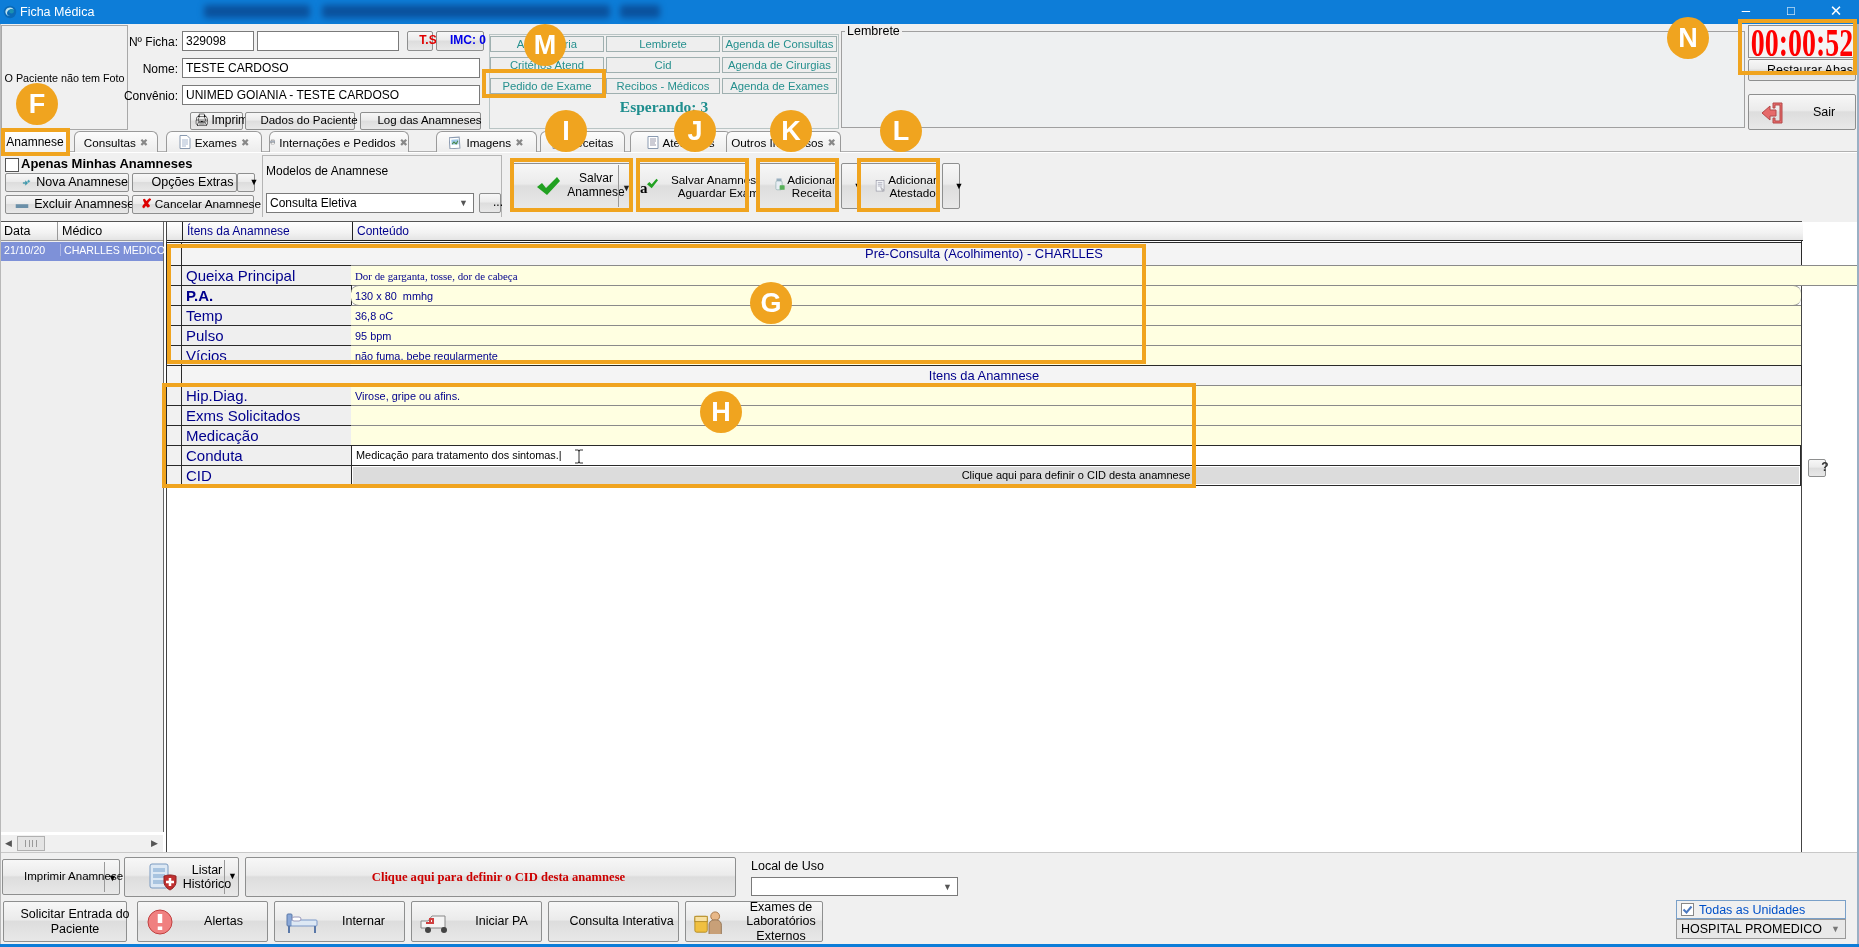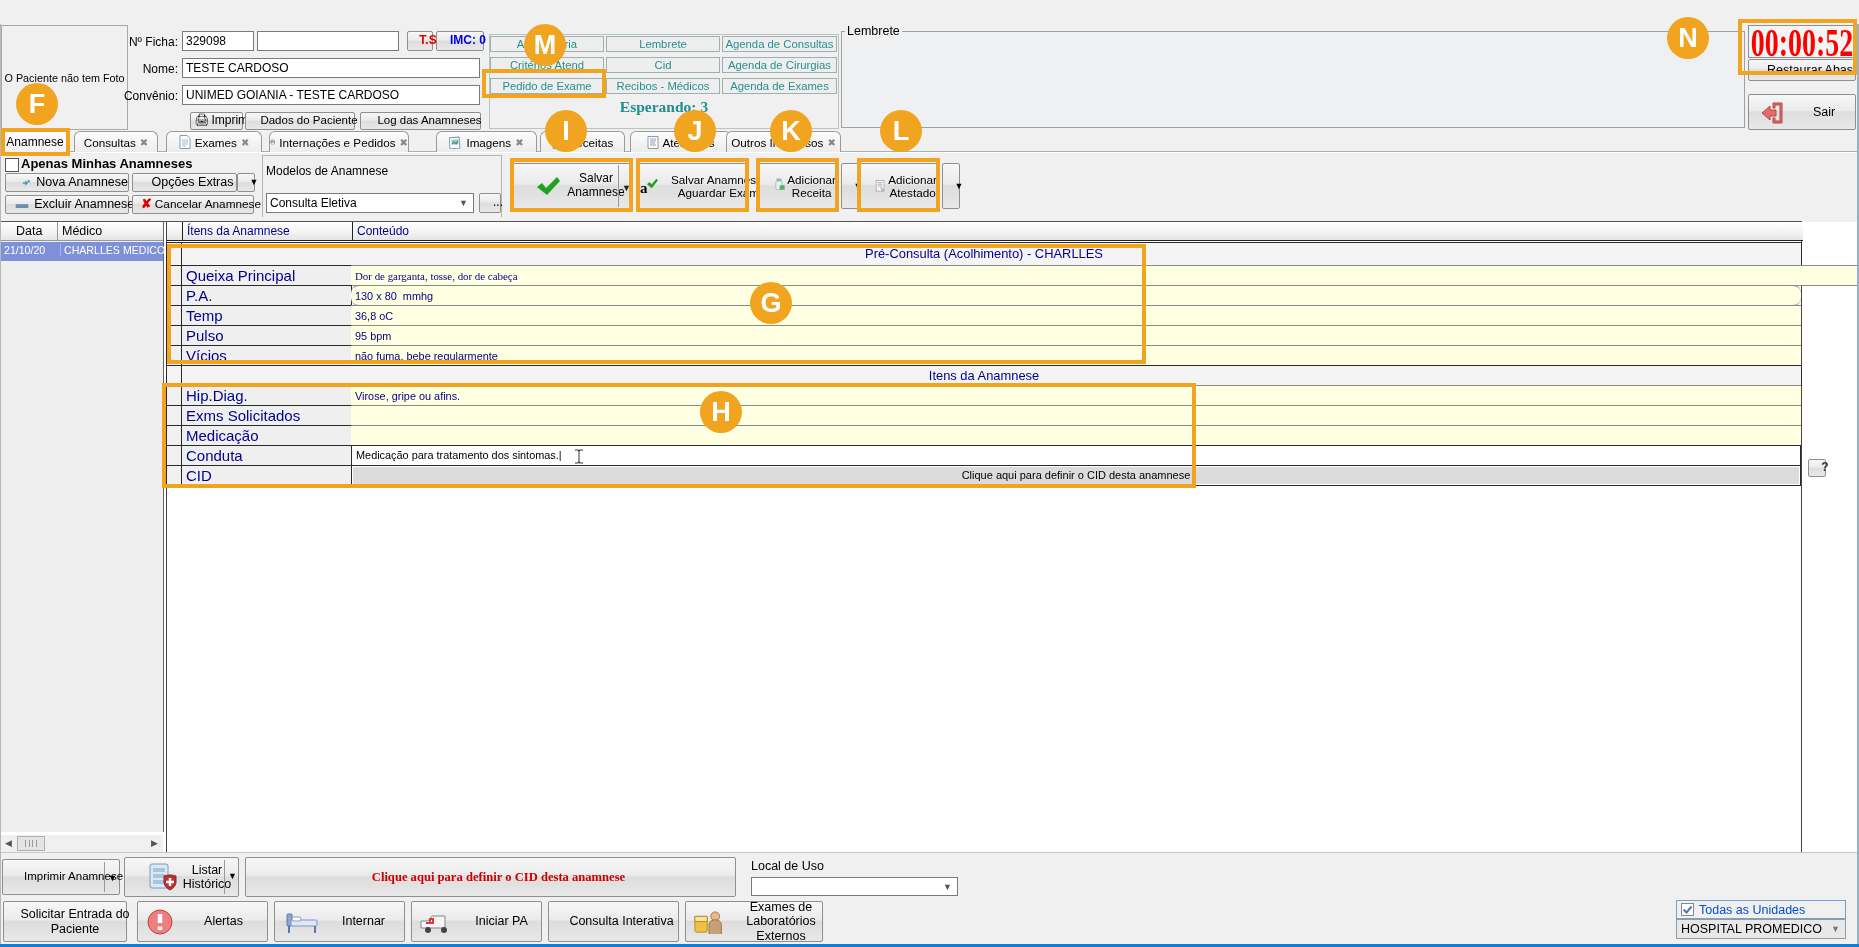--- a/index.html
+++ b/index.html
@@ -37,20 +37,34 @@
        display:flex;align-items:center;justify-content:center;gap:4px;font-size:11.7px;box-sizing:border-box;white-space:nowrap;}
   .tabactive{position:absolute;top:0px;height:22px;background:linear-gradient(#ffffff,#f2f2f2);
        border:1px solid #8a8a8a;border-bottom:none;border-radius:4px 4px 0 0;
        display:flex;align-items:center;justify-content:center;font-size:12px;box-sizing:border-box;z-index:3;}
   .tx{color:#888;font-size:10px;}
 </style>
 </head>
 <body>
 <div id="app">
 
+  <div class="abs" id="titlebar">
+    <svg class="abs" style="left:3px;top:5px" width="14" height="14" viewBox="0 0 18 18">
+      <circle cx="9" cy="9" r="8" fill="#0a6ab8"></circle>
+      <path d="M3 9a6 6 0 0 1 11-3c-2-1-6-1-8 2s0 6 3 6a6 6 0 0 1-6-5z" fill="#bfe3ef"></path>
+      <circle cx="11" cy="8" r="3" fill="#1b8fb0"></circle>
+    </svg>
+    <div class="abs" style="left:20px;top:5px;font-size:12.5px;">Ficha Médica</div>
+    <div class="abs blur1" style="left:204px;top:5px;width:106px;height:13px;"></div>
+    <div class="abs blur1" style="left:322px;top:5px;width:288px;height:13px;"></div>
+    <div class="abs blur1" style="left:620px;top:5px;width:40px;height:13px;"></div>
+    <div class="abs" style="left:1731px;top:0;width:30px;height:24px;color:#fff;font-size:15px;text-align:center;line-height:20px;">–</div>
+    <div class="abs" style="left:1776px;top:0;width:30px;height:24px;color:#fff;font-size:13px;text-align:center;line-height:22px;">□</div>
+    <div class="abs" style="left:1821px;top:0;width:30px;height:24px;color:#fff;font-size:15px;text-align:center;line-height:22px;">✕</div>
+  </div>
 
   <div class="abs" id="header" style="left:0;top:24px;width:1859px;height:108px;background:#f0f0f0;">
 
     <div class="abs" style="left:1px;top:1px;width:127px;height:105px;background:#f0f0f0;border:1px solid #a8a8a8;box-sizing:border-box;
          display:flex;align-items:center;justify-content:center;font-size:10.8px;white-space:nowrap;">O Paciente não tem Foto</div>
 
     <div class="lbl" style="right:1681px;top:11px;">Nº Ficha:</div>
     <div class="lbl" style="right:1681px;top:38px;">Nome:</div>
     <div class="lbl" style="right:1681px;top:65px;">Convênio:</div>
 
@@ -214,21 +228,21 @@
         <path d="M10 14l6 5-3 2z" fill="#ccc" stroke="#889" stroke-width=".8"></path>
         </svg>
       Adicionar<br>Atestado</div>
     <div class="btn" style="left:942px;top:10px;width:13px;height:46px;font-size:9px;">▼</div>
   </div>
 
   <div class="abs" id="main" style="left:0;top:222px;width:1859px;height:630px;background:#fff;">
     <div class="abs" style="left:0;top:-1px;width:1802px;height:1px;background:#555;"></div>
 
     <div class="abs" style="left:0;top:0;width:164px;height:610px;background:#efefef;border-right:1px solid #666;box-sizing:border-box;">
-      <div class="abs gridhdr" style="left:0;top:0;width:58px;height:19px;border-right:1px solid #999;border-bottom:1px solid #999;box-sizing:border-box;padding-left:16px;line-height:19px;font-size:12.5px;">Data</div>
+      <div class="abs gridhdr" style="left:0;top:0;width:58px;height:19px;border-right:1px solid #999;border-bottom:1px solid #999;box-sizing:border-box;padding-left:4px;line-height:19px;font-size:12.5px;">Data</div>
       <div class="abs gridhdr" style="left:58px;top:0;width:105px;height:19px;border-bottom:1px solid #999;box-sizing:border-box;padding-left:4px;line-height:19px;font-size:12.5px;">Médico</div>
       <div class="abs" style="left:0;top:20px;width:163px;height:19px;background:#7e91d8;color:#fff;font-size:10.6px;">
         <span class="abs" style="left:4px;top:2px;">21/10/20</span>
         <span class="abs" style="left:60px;top:2px;border-left:1px solid #aab4e4;padding-left:3px;white-space:nowrap;">CHARLLES MEDICO</span>
       </div>
 
       <div class="abs" style="left:0;top:613px;width:163px;height:17px;background:#f0f0f0;">
         <div class="abs" style="left:1px;top:1px;width:15px;height:15px;color:#555;font-size:9px;line-height:15px;text-align:center;">◀</div>
         <div class="abs" style="left:17px;top:1px;width:28px;height:15px;background:#e4e4e4;border:1px solid #b0b0b0;box-sizing:border-box;">
           <span style="display:block;width:10px;height:7px;margin:3px auto 0;border-left:1px solid #999;border-right:1px solid #999;
@@ -249,21 +263,21 @@
 
     <div id="rows">
 
       <div class="abs" style="left:166px;top:20px;width:1636px;height:24px;background:#f4f4f4;border:1px solid #2a2a2a;box-sizing:border-box;
            text-align:center;line-height:22px;color:#00008c;font-size:12.9px;">Pré-Consulta (Acolhimento) - CHARLLES</div>
       <div class="abs" style="left:181px;top:20px;width:1px;height:24px;background:#2a2a2a;"></div>
       <div class="sel" style="left:166px;top:43px;width:16px;height:21px;background:#f1f1f1;"></div>
       <div class="cellL" style="left:181px;top:43px;width:171px;height:21px;">Queixa Principal</div>
       <div class="cellY" style="left:351px;top:43px;width:1712px;height:21px;font-family:Liberation Serif, serif;">Dor de garganta, tosse, dor de cabeça</div>
       <div class="sel" style="left:166px;top:63px;width:16px;height:21px;background:#f1f1f1;"></div>
-      <div class="cellL" style="left:181px;top:63px;width:171px;height:21px;">P.A.</div>
+      <div class="cellL" style="left:181px;top:63px;width:171px;height:21px;font-weight:bold;">P.A.</div>
       <div class="cellY" style="left:351px;top:63px;width:1450px;height:21px;border-radius:8px;">130 x 80&nbsp;&nbsp;mmhg</div>
       <div class="sel" style="left:166px;top:83px;width:16px;height:21px;background:#f1f1f1;"></div>
       <div class="cellL" style="left:181px;top:83px;width:171px;height:21px;">Temp</div>
       <div class="cellY" style="left:351px;top:83px;width:1450px;height:21px;">36,8 oC</div>
       <div class="sel" style="left:166px;top:103px;width:16px;height:21px;background:#f1f1f1;"></div>
       <div class="cellL" style="left:181px;top:103px;width:171px;height:21px;">Pulso</div>
       <div class="cellY" style="left:351px;top:103px;width:1450px;height:21px;">95 bpm</div>
       <div class="sel" style="left:166px;top:123px;width:16px;height:21px;background:#f1f1f1;"></div>
       <div class="cellL" style="left:181px;top:123px;width:171px;height:21px;">Vícios</div>
       <div class="cellY" style="left:351px;top:123px;width:1450px;height:21px;">não fuma, bebe regularmente</div>

